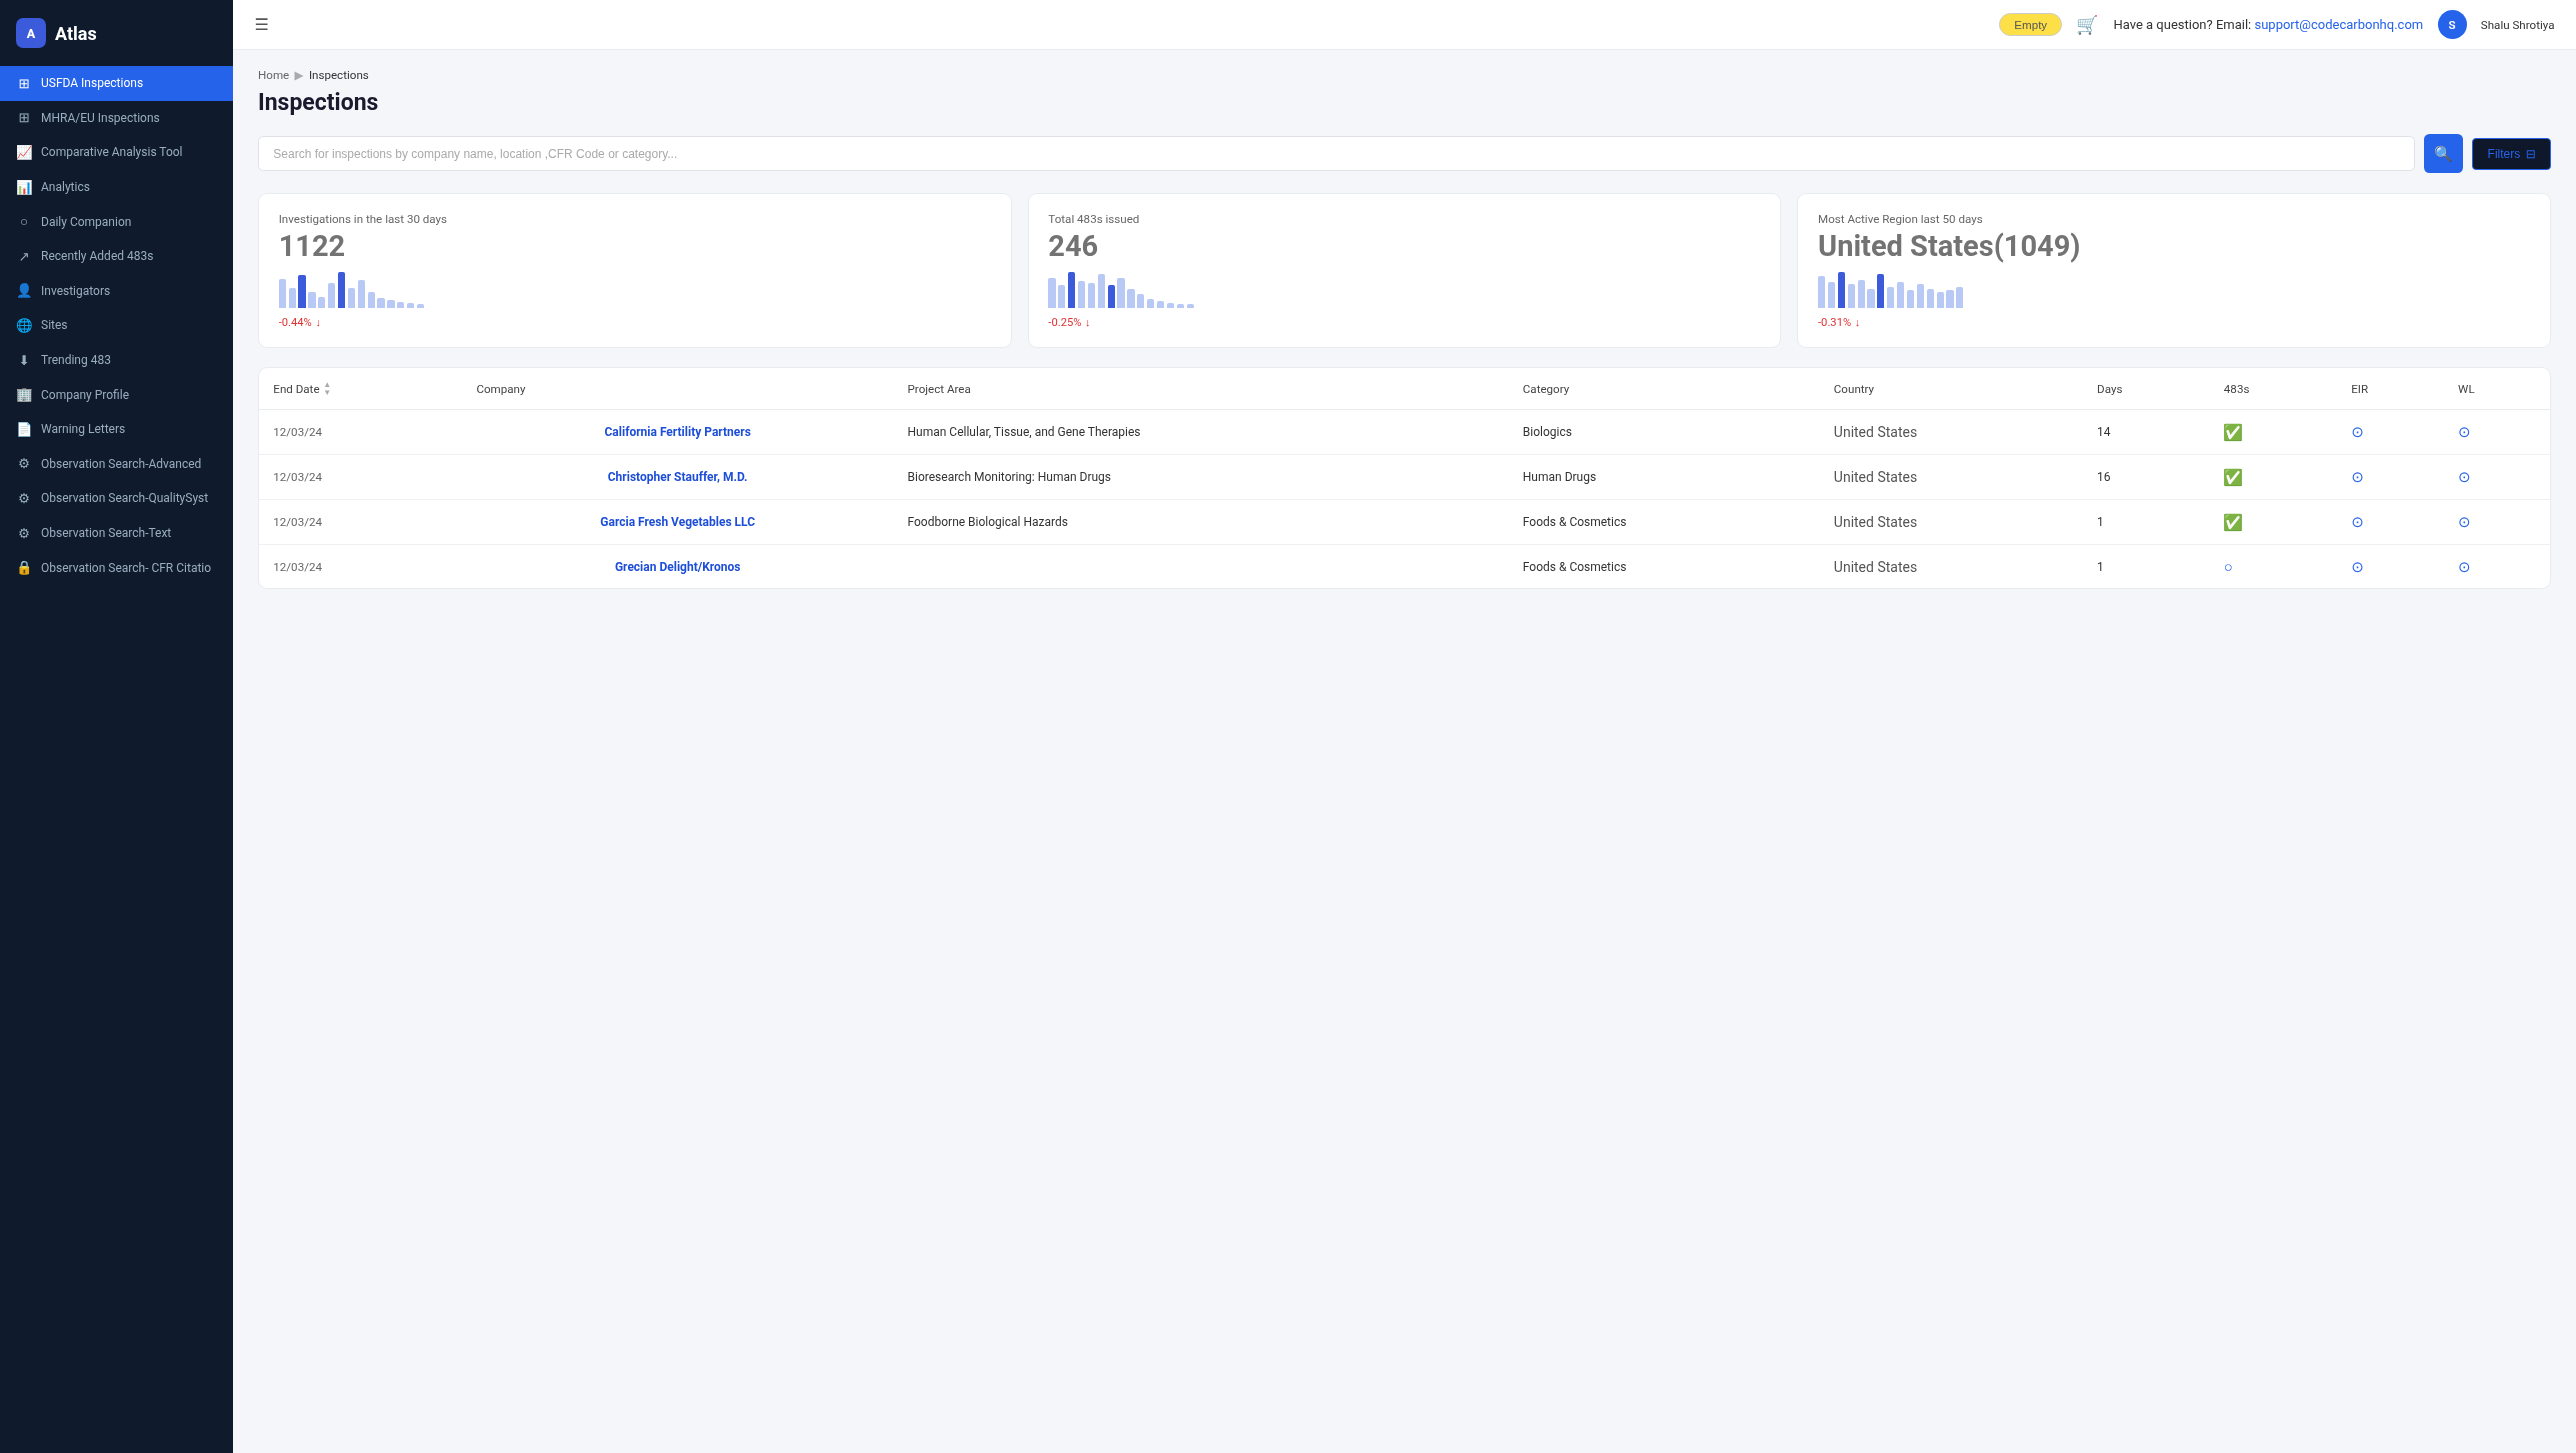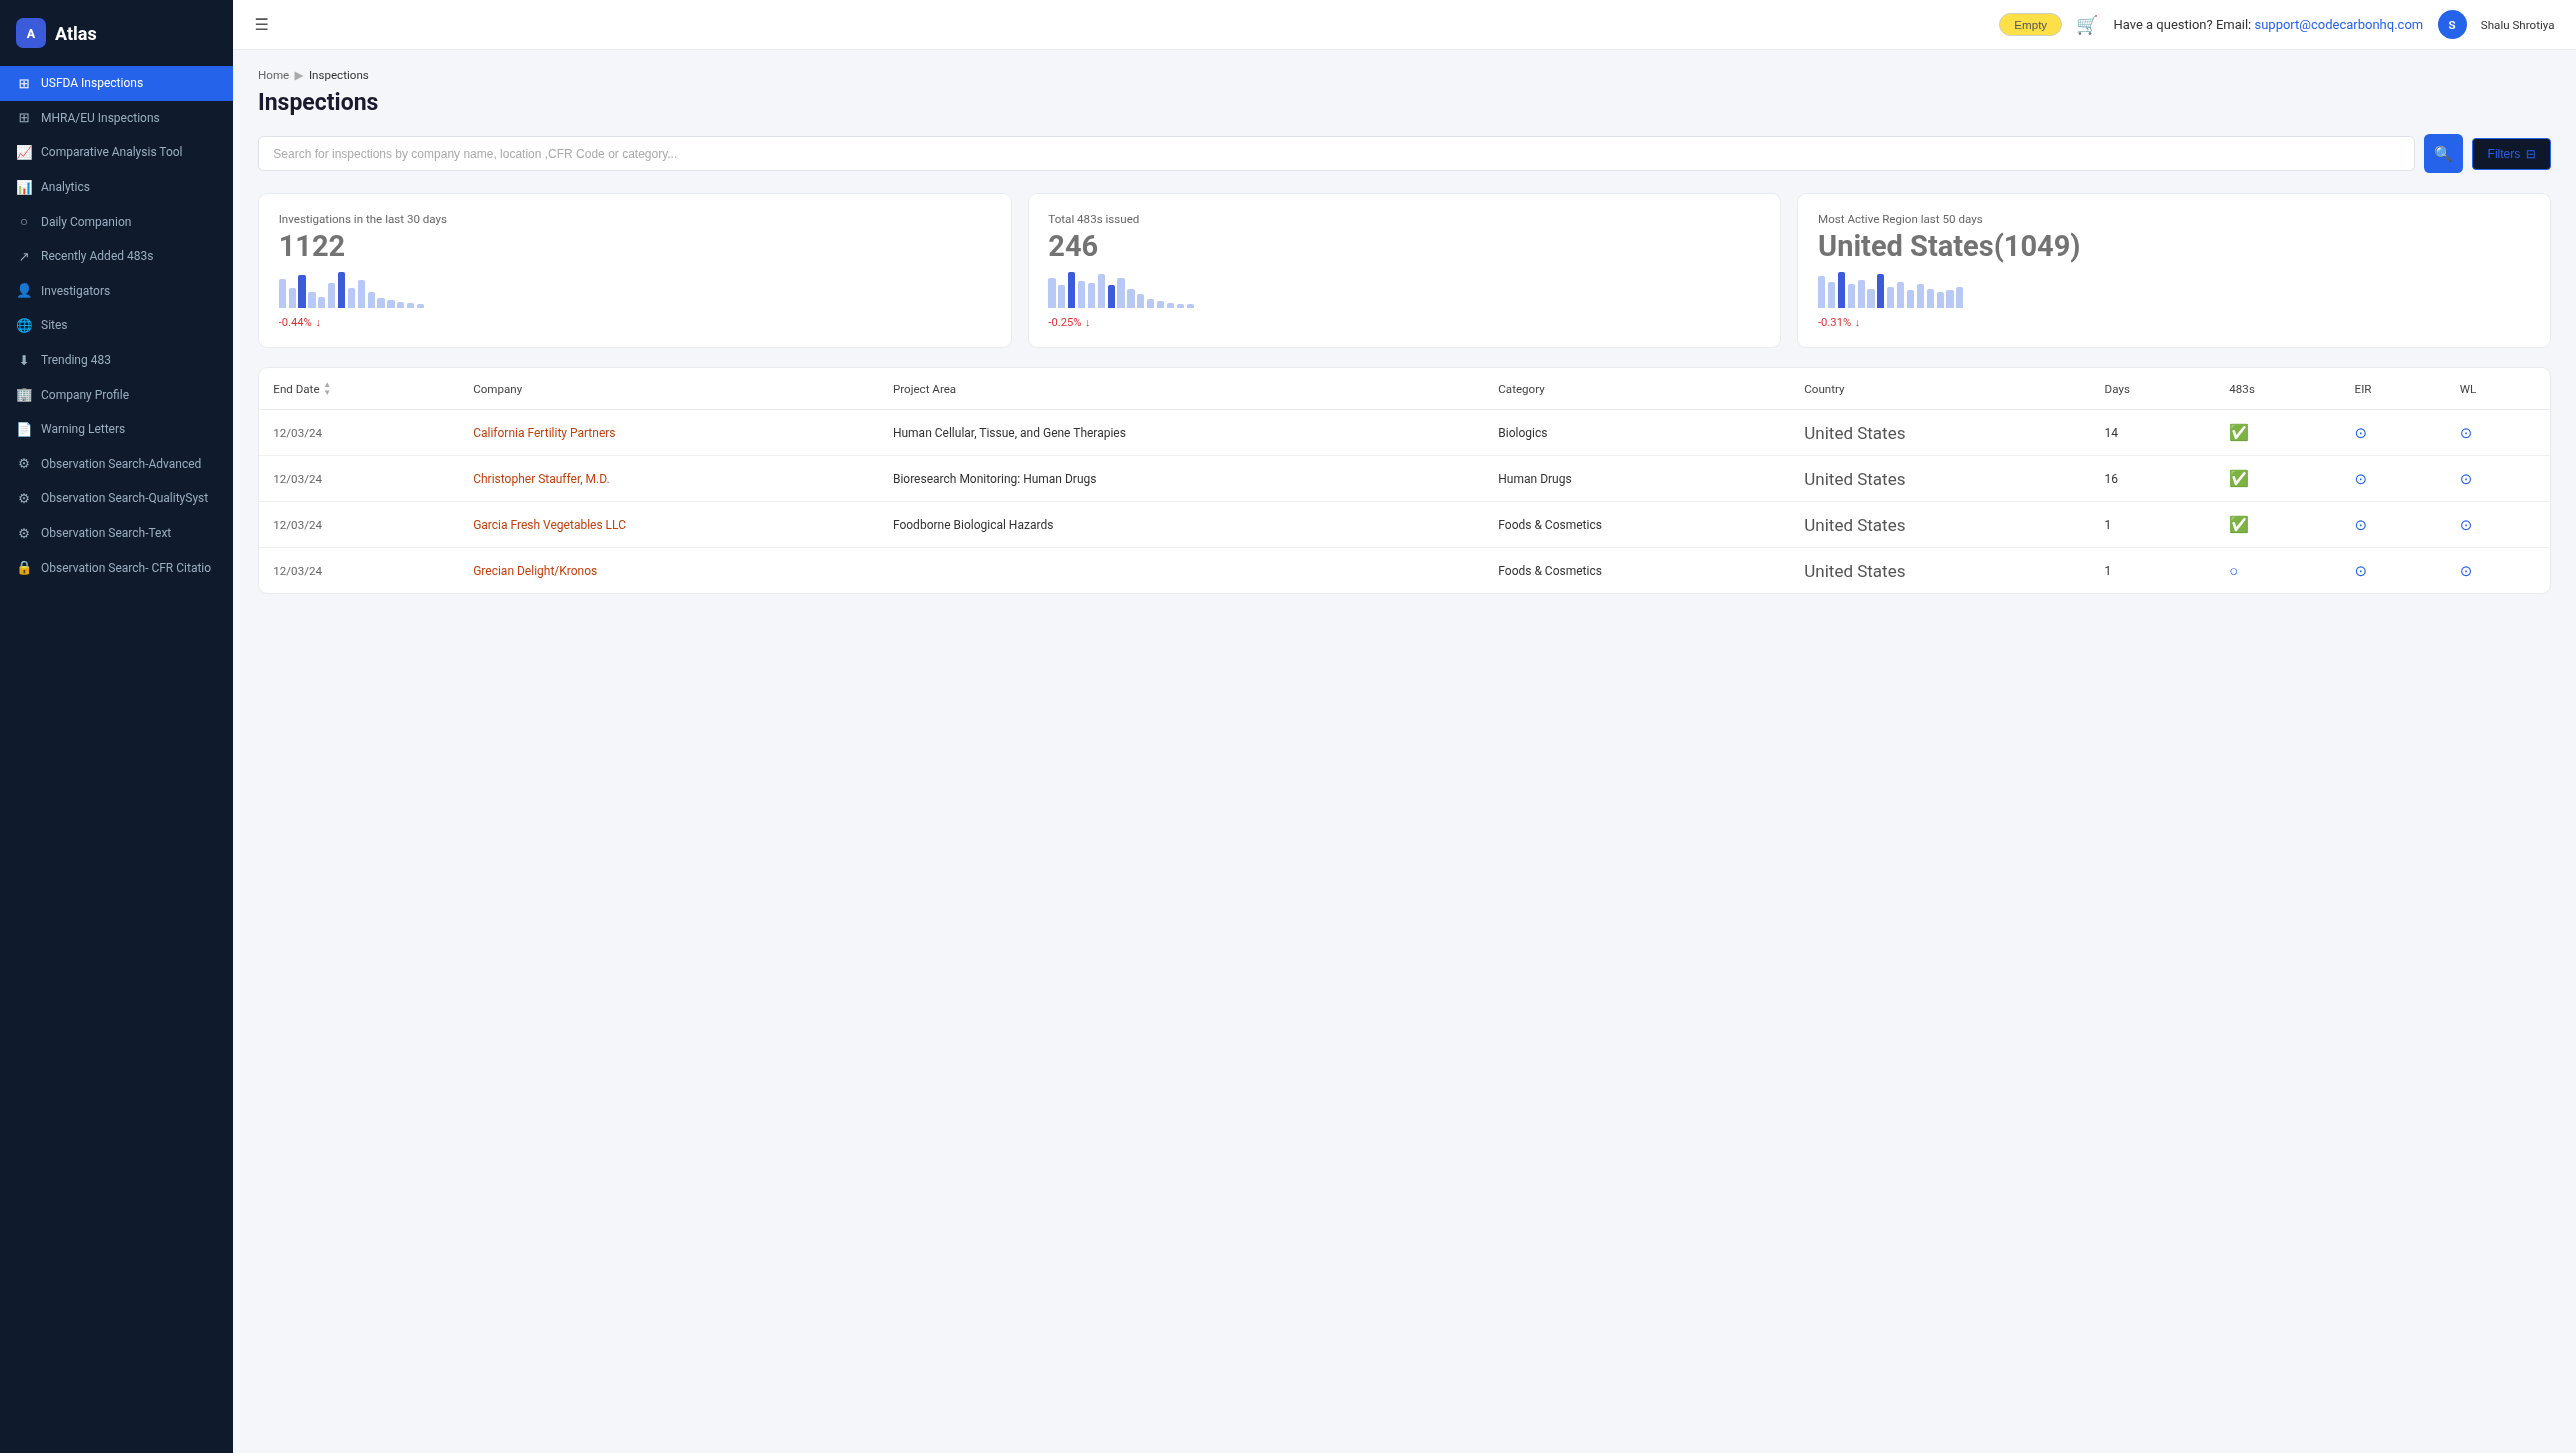--- a/index.html
+++ b/index.html
@@ -209,22 +209,22 @@
     .th-sortable { display: flex; align-items: center; gap: 3.6px; cursor: pointer; }
     tbody tr { border-bottom: 0.9px solid #f0f0f0; }
     tbody tr:last-child { border-bottom: none; }
     tbody td {
       padding: 12.5px 14.3px;
       font-size: 12px;
       color: #333;
       vertical-align: middle;
     }
     .td-date { color: #666; font-size: 11.6px; }
-    .td-company { font-weight: 400; color: #c2410c; }
-    .td-country { color: #555; font-size: 17px; }
+    .td-company { font-weight: 700; color: #1d4ed8; text-align: center; }
+    .td-country { color: #555; font-size: 14px; }
     .td-days { color: #333; }
     .check-icon { color: #2e7d32; font-size: 16px; }
     .circle-check { color: #2563eb; font-size: 15px; }
     .sort-arrows { display: flex; flex-direction: column; gap: 0; line-height: 1; font-size: 8px; color: #aaa; }
   </style>
 </head>
 <body>
 
 <nav class="sidebar">
   <div class="sidebar-logo">

